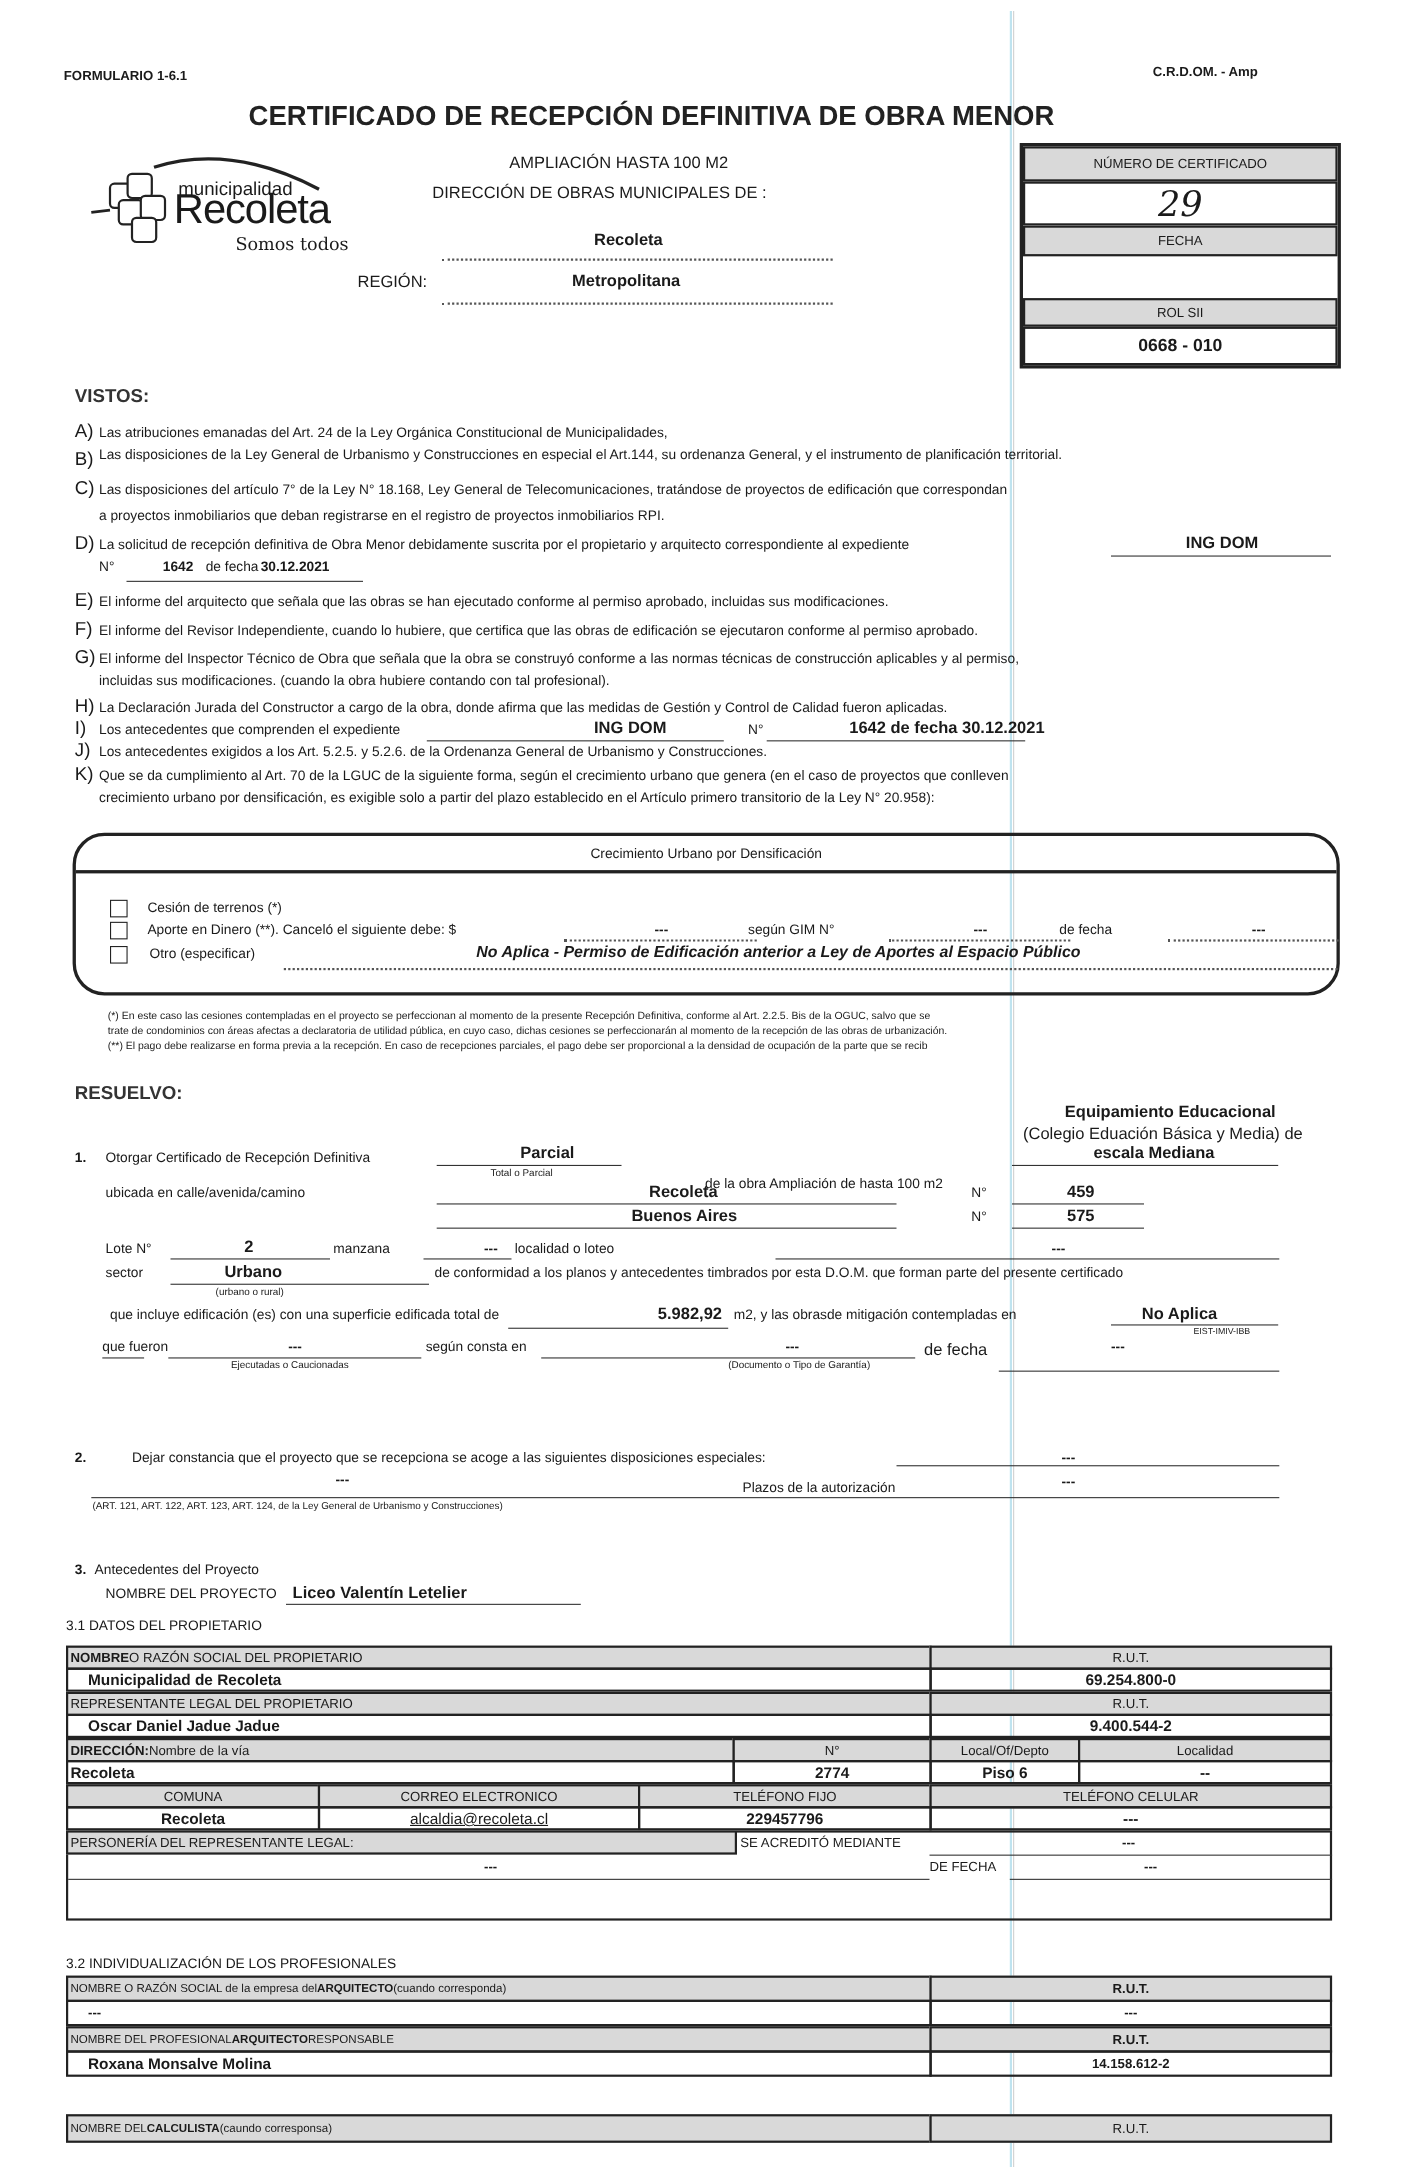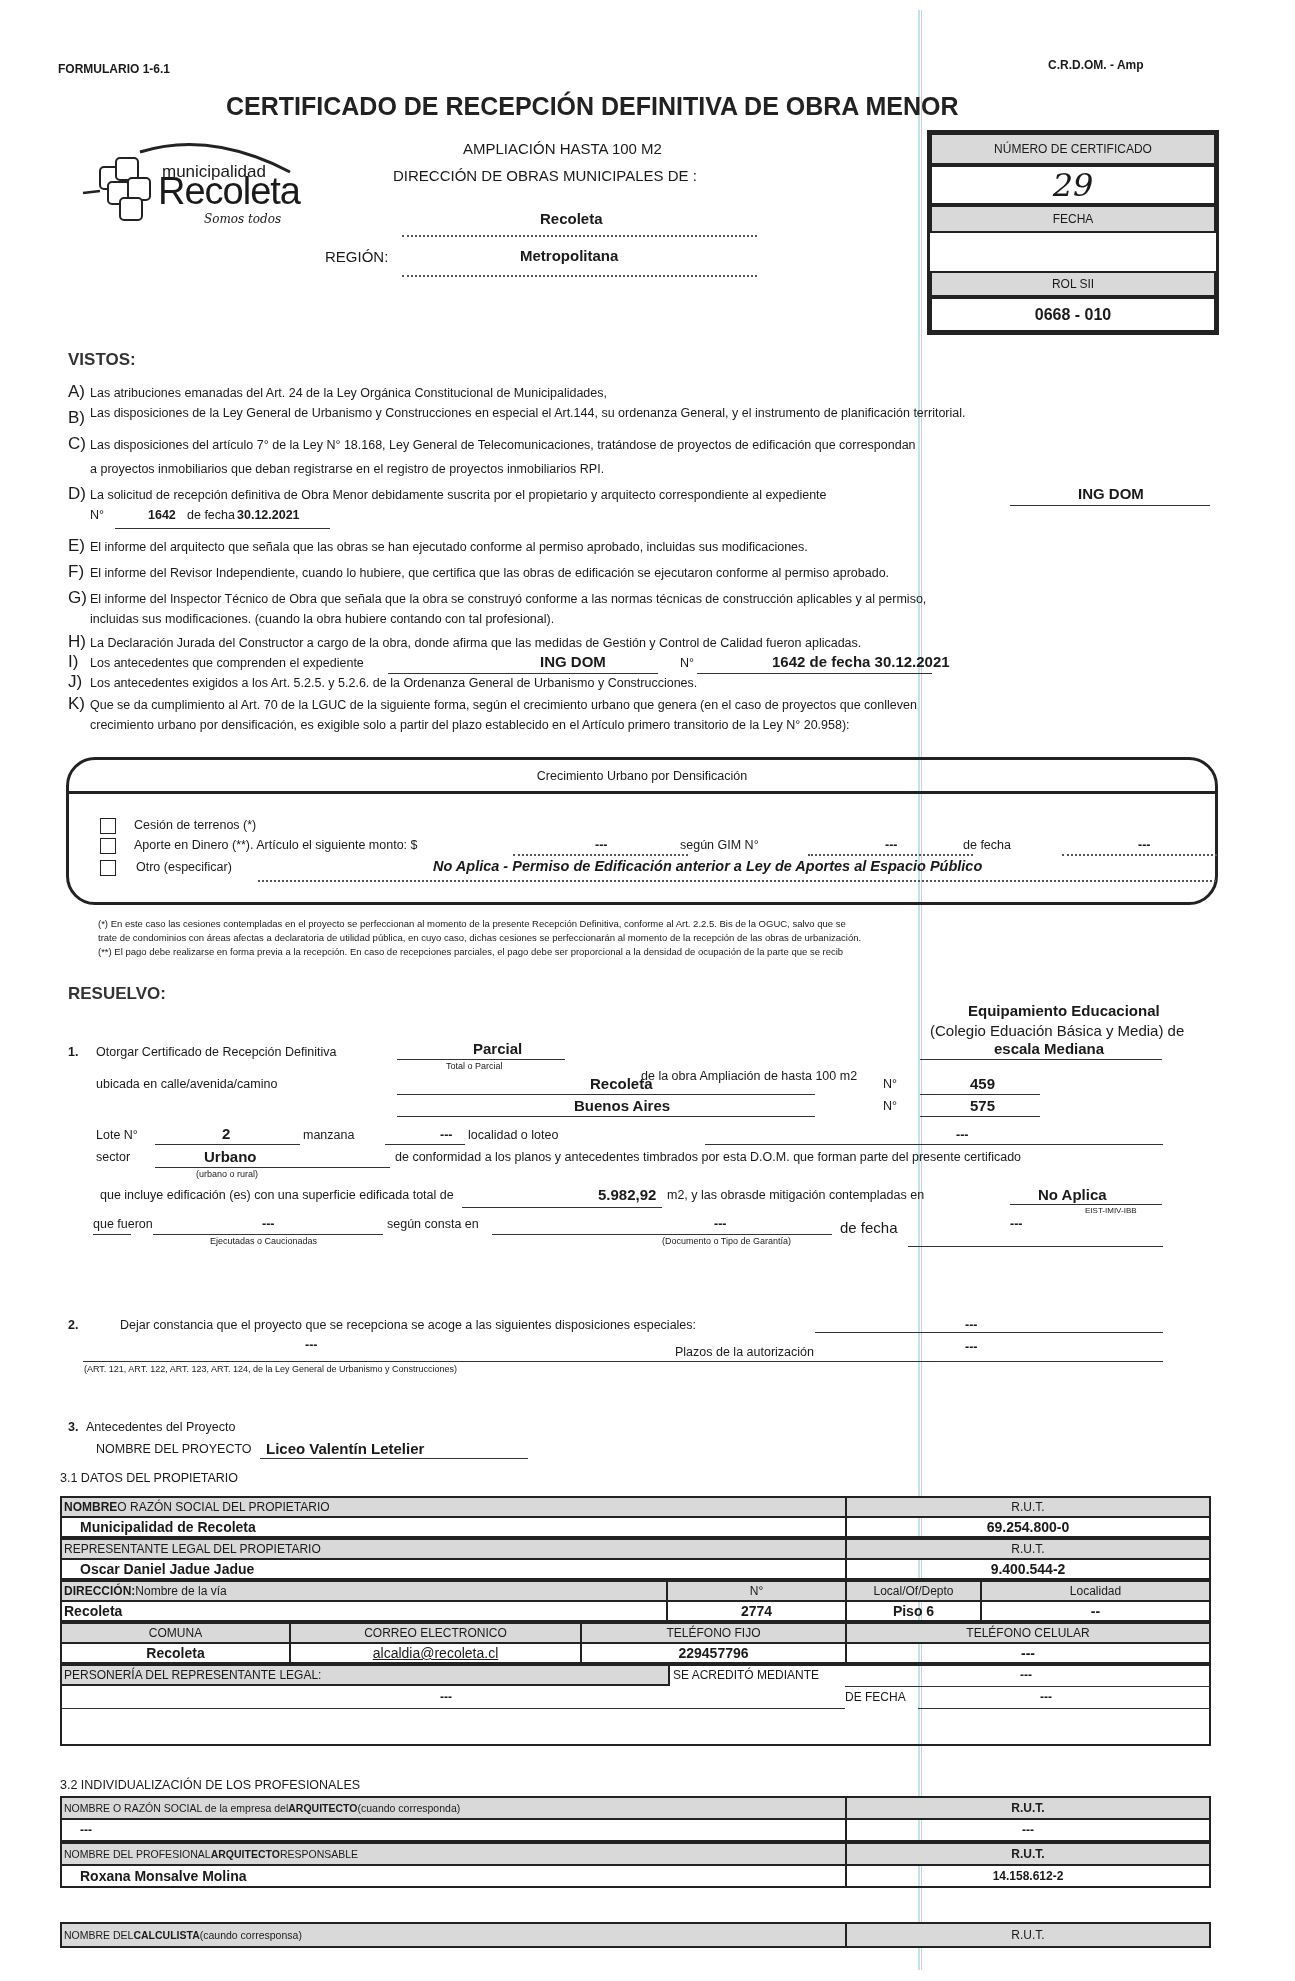--- a/index.html
+++ b/index.html
@@ -36,21 +36,21 @@
     <path d="M60 12 Q130 -10 210 32" fill="none" stroke="#222" stroke-width="3"></path>
     <line x1="3" y1="53" x2="20" y2="51" stroke="#222" stroke-width="2.5"></line>
     <rect x="20" y="27" width="22" height="22" rx="4" fill="#fff" stroke="#222" stroke-width="2"></rect>
     <rect x="36" y="18" width="22" height="22" rx="4" fill="#fff" stroke="#222" stroke-width="2"></rect>
     <rect x="28" y="42" width="22" height="22" rx="4" fill="#fff" stroke="#222" stroke-width="2"></rect>
     <rect x="48" y="38" width="22" height="22" rx="4" fill="#fff" stroke="#222" stroke-width="2"></rect>
     <rect x="40" y="58" width="22" height="22" rx="4" fill="#fff" stroke="#222" stroke-width="2"></rect>
   </svg>
   <div class="abs" style="left:82px;top:22px;font-size:17px;">municipalidad</div>
   <div class="abs" style="left:78px;top:30px;font-size:38px;letter-spacing:-1px;">Recoleta</div>
-  <div class="abs" style="left:124px;top:72px;font-size:12px;font-style:italic;font-family:'DejaVu Serif',serif;">Somos todos</div>
+  <div class="abs" style="left:134px;top:72px;font-size:16px;font-family:'DejaVu Serif',serif;">Somos todos</div>
 </div>
 
 <div class="abs" style="left:463px;top:140px;font-size:15px;">AMPLIACIÓN HASTA 100 M2</div>
 <div class="abs" style="left:393px;top:167px;font-size:15px;">DIRECCIÓN DE OBRAS MUNICIPALES DE :</div>
 <div class="abs b" style="left:540px;top:210px;font-size:15px;">Recoleta</div>
 <div class="dotline" style="left:402px;top:235px;width:355px;"></div>
 <div class="abs" style="left:325px;top:248px;font-size:15px;">REGIÓN:</div>
 <div class="abs b" style="left:520px;top:247px;font-size:15px;">Metropolitana</div>
 <div class="dotline" style="left:402px;top:275px;width:355px;"></div>
 
@@ -111,21 +111,21 @@
 <div class="letter" style="left:68px;top:694px;">K)</div>
 <div class="txt" style="left:90px;top:698px;">Que se da cumplimiento al Art. 70 de la LGUC de la siguiente forma, según el crecimiento urbano que genera (en el caso de proyectos que conlleven</div>
 <div class="txt" style="left:90px;top:718px;">crecimiento urbano por densificación, es exigible solo a partir del plazo establecido en el Artículo primero transitorio de la Ley N° 20.958):</div>
 
 <div class="box" style="left:66px;top:757px;width:1152px;height:148px;border-radius:29px;">
   <div class="abs" style="left:0;top:0;width:1146px;height:34px;border-bottom:3px solid #222;display:flex;align-items:center;justify-content:center;font-size:12.5px;">Crecimiento Urbano por Densificación</div>
 </div>
 <div class="checkbox" style="left:100px;top:818px;"></div>
 <div class="txt" style="left:134px;top:818px;font-size:12.5px;">Cesión de terrenos (*)</div>
 <div class="checkbox" style="left:100px;top:838px;"></div>
-<div class="txt" style="left:134px;top:838px;">Aporte en Dinero (**). Artículo el siguiente monto: $</div>
+<div class="txt" style="left:134px;top:838px;">Aporte en Dinero (**). Canceló el siguiente debe: $</div>
 <div class="txt b" style="left:595px;top:838px;">---</div>
 <div class="dotline" style="left:513px;top:854px;width:175px;"></div>
 <div class="txt" style="left:680px;top:838px;">según GIM N°</div>
 <div class="txt b" style="left:885px;top:838px;">---</div>
 <div class="dotline" style="left:808px;top:854px;width:165px;"></div>
 <div class="txt" style="left:963px;top:838px;">de fecha</div>
 <div class="txt b" style="left:1138px;top:838px;">---</div>
 <div class="dotline" style="left:1062px;top:854px;width:155px;"></div>
 <div class="checkbox" style="left:100px;top:860px;"></div>
 <div class="txt" style="left:136px;top:860px;">Otro (especificar)</div>

